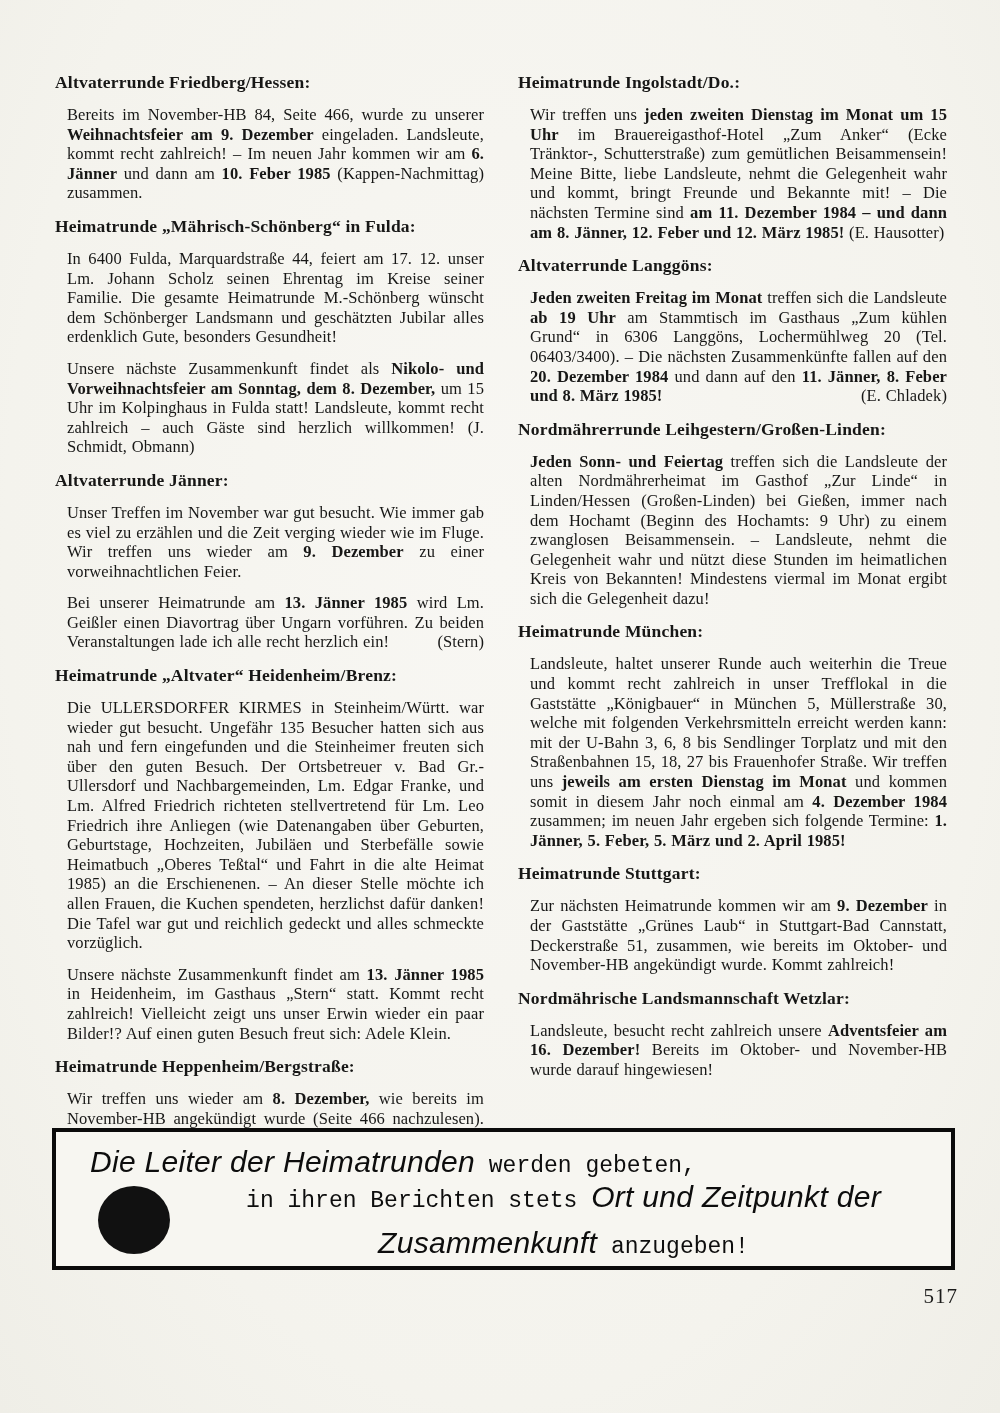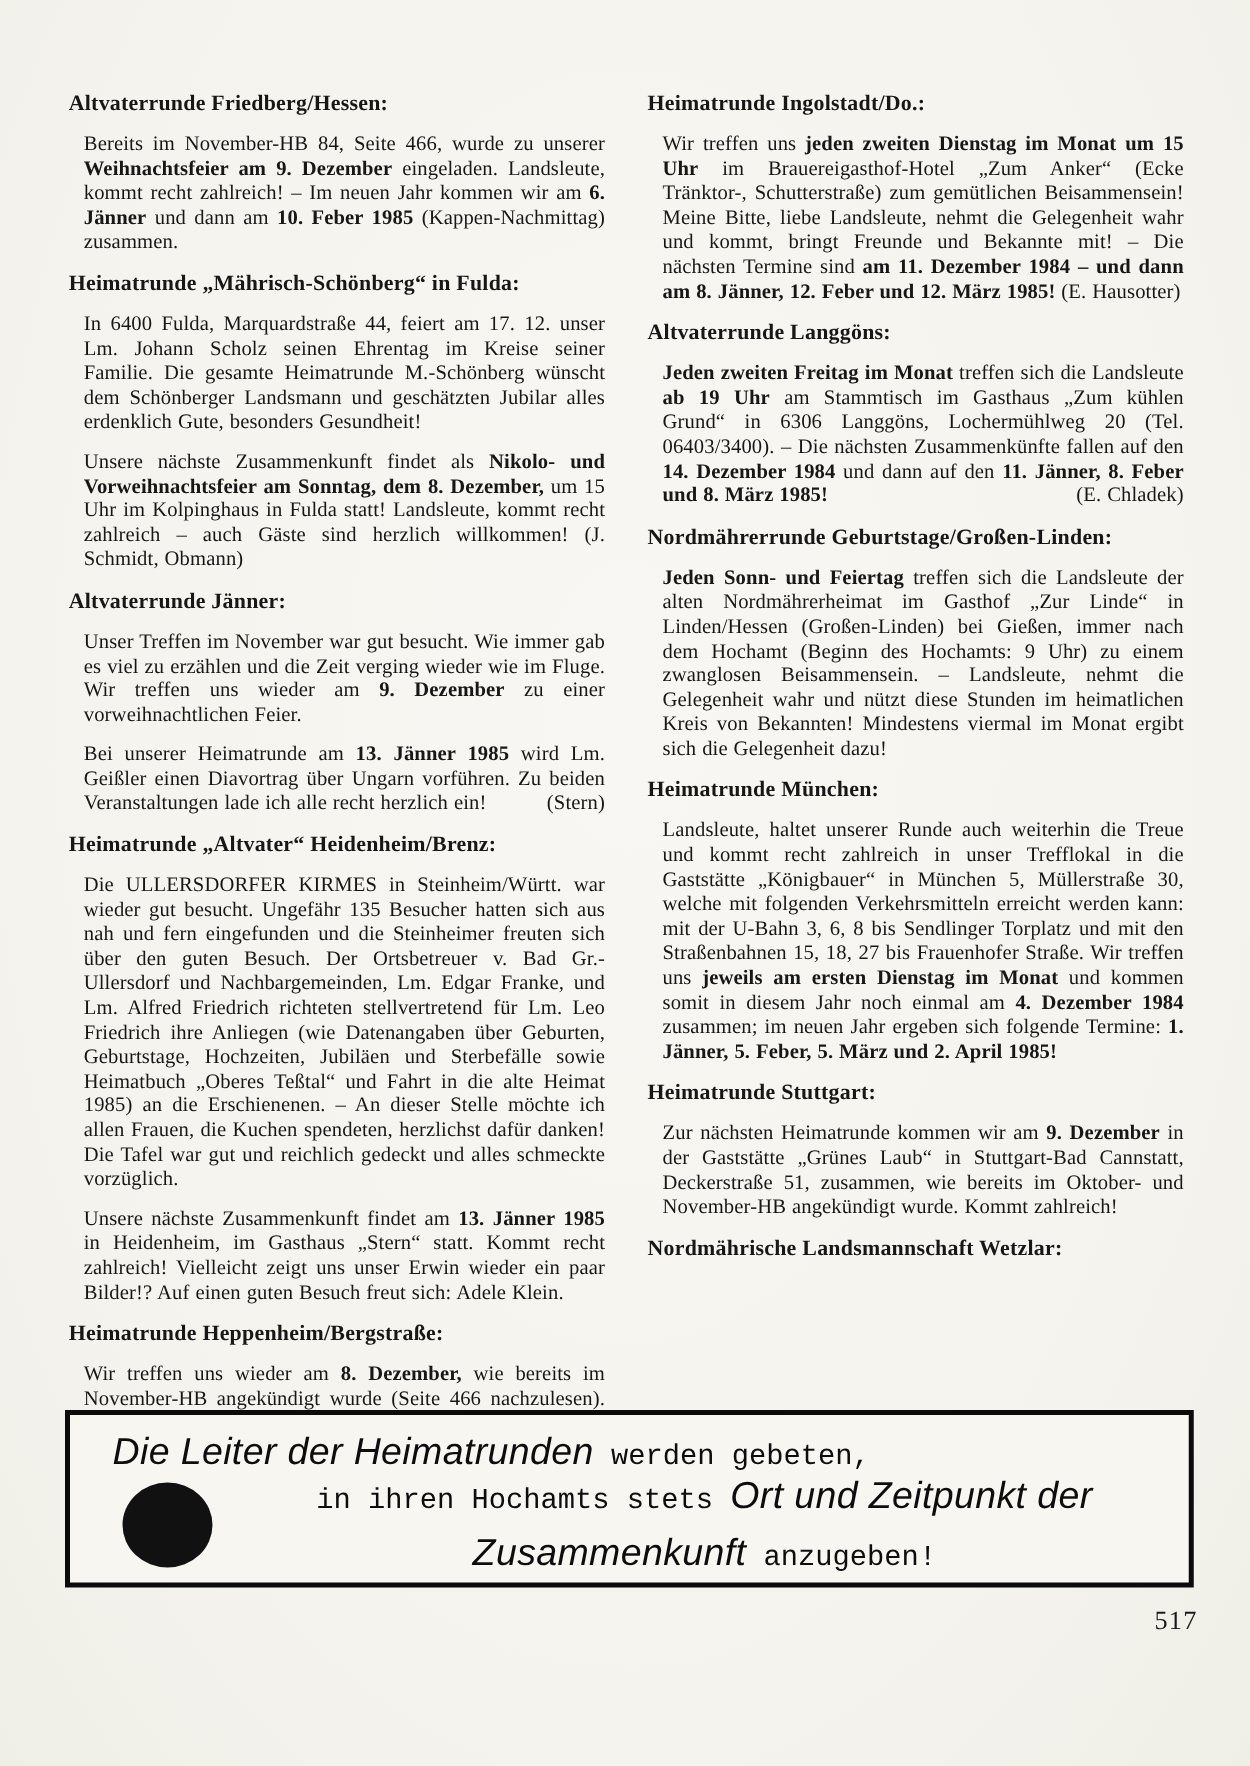--- a/index.html
+++ b/index.html
@@ -74,41 +74,42 @@
           <p class="sec-para">Wir treffen uns wieder am <b>8. Dezember,</b> wie bereits im November-HB angekündigt wurde (Seite 466 nachzulesen). Auf Wiederseh’n!</p>
         </section>
       </div>
     <div class="col">
         <section>
           <h3 class="sec-heading">Heimatrunde Ingolstadt/Do.:</h3>
           <p class="sec-para">Wir treffen uns <b>jeden zweiten Dienstag im Monat um 15 Uhr</b> im Brauereigasthof-Hotel „Zum Anker“ (Ecke Tränktor-, Schutterstraße) zum gemütlichen Beisammensein! Meine Bitte, liebe Landsleute, nehmt die Gelegenheit wahr und kommt, bringt Freunde und Bekannte mit! – Die nächsten Termine sind <b>am 11. Dezember 1984 – und dann am 8. Jänner, 12. Feber und 12. März 1985!</b> (E. Hausotter)</p>
         </section>
         <section>
           <h3 class="sec-heading">Altvaterrunde Langgöns:</h3>
-          <p class="sec-para"><b>Jeden zweiten Freitag im Monat</b> treffen sich die Landsleute <b>ab 19 Uhr</b> am Stammtisch im Gasthaus „Zum kühlen Grund“ in 6306 Langgöns, Lochermühlweg 20 (Tel. 06403/3400). – Die nächsten Zusammenkünfte fallen auf den <b>14. Dezember 1984</b> und dann auf den <b>11. Jänner, 8. Feber und 8. März 1985!</b><span class="sig">(E. Chladek)</span></p>
+          <p class="sec-para"><b>Jeden zweiten Freitag im Monat</b> treffen sich die Landsleute <b>ab 19 Uhr</b> am Stammtisch im Gasthaus „Zum kühlen Grund“ in 6306 Langgöns, Lochermühlweg 20 (Tel. 06403/3400). – Die nächsten Zusammenkünfte fallen auf den <b>20. Dezember 1984</b> und dann auf den <b>11. Jänner, 8. Feber und 8. März 1985!</b><span class="sig">(E. Chladek)</span></p>
         </section>
         <section>
-          <h3 class="sec-heading">Nordmährerrunde Geburtstage/Großen-Linden:</h3>
+          <h3 class="sec-heading">Nordmährerrunde Leihgestern/Großen-Linden:</h3>
           <p class="sec-para"><b>Jeden Sonn- und Feiertag</b> treffen sich die Landsleute der alten Nordmährerheimat im Gasthof „Zur Linde“ in Linden/Hessen (Großen-Linden) bei Gießen, immer nach dem Hochamt (Beginn des Hochamts: 9 Uhr) zu einem zwanglosen Beisammensein. – Landsleute, nehmt die Gelegenheit wahr und nützt diese Stunden im heimatlichen Kreis von Bekannten! Mindestens viermal im Monat ergibt sich die Gelegenheit dazu!</p>
         </section>
         <section>
           <h3 class="sec-heading">Heimatrunde München:</h3>
           <p class="sec-para">Landsleute, haltet unserer Runde auch weiterhin die Treue und kommt recht zahlreich in unser Trefflokal in die Gaststätte „Königbauer“ in München 5, Müllerstraße 30, welche mit folgenden Verkehrsmitteln erreicht werden kann: mit der U-Bahn 3, 6, 8 bis Sendlinger Torplatz und mit den Straßenbahnen 15, 18, 27 bis Frauenhofer Straße. Wir treffen uns <b>jeweils am ersten Dienstag im Monat</b> und kommen somit in diesem Jahr noch einmal am <b>4. Dezember 1984</b> zusammen; im neuen Jahr ergeben sich folgende Termine: <b>1. Jänner, 5. Feber, 5. März und 2. April 1985!</b></p>
         </section>
         <section>
           <h3 class="sec-heading">Heimatrunde Stuttgart:</h3>
           <p class="sec-para">Zur nächsten Heimatrunde kommen wir am <b>9. Dezember</b> in der Gaststätte „Grünes Laub“ in Stuttgart-Bad Cannstatt, Deckerstraße 51, zusammen, wie bereits im Oktober- und November-HB angekündigt wurde. Kommt zahlreich!</p>
         </section>
         <section>
           <h3 class="sec-heading">Nordmährische Landsmannschaft Wetzlar:</h3>
+          <p class="sec-para">Landsleute, besucht recht zahlreich unsere <b>Adventsfeier am 16. Dezember!</b> Bereits im Oktober- und November-HB wurde darauf hingewiesen!</p>
         </section>
       </div>
   </div>
 
   <div class="notice">
     <div class="notice-dot"></div>
     <div class="n-line n1"><span class="n-big">Die Leiter der Heimatrunden</span><span class="n-reg"> werden gebeten,</span></div>
-    <div class="n-line n2"><span class="n-reg">in ihren Hochamts stets </span><span class="n-big">Ort und Zeitpunkt der</span></div>
+    <div class="n-line n2"><span class="n-reg">in ihren Berichten stets </span><span class="n-big">Ort und Zeitpunkt der</span></div>
     <div class="n-line n3"><span class="n-big">Zusammenkunft</span><span class="n-reg"> anzugeben!</span></div>
   </div>
 
   <div class="page-number">517</div>
 </div>
 
 </body></html>

